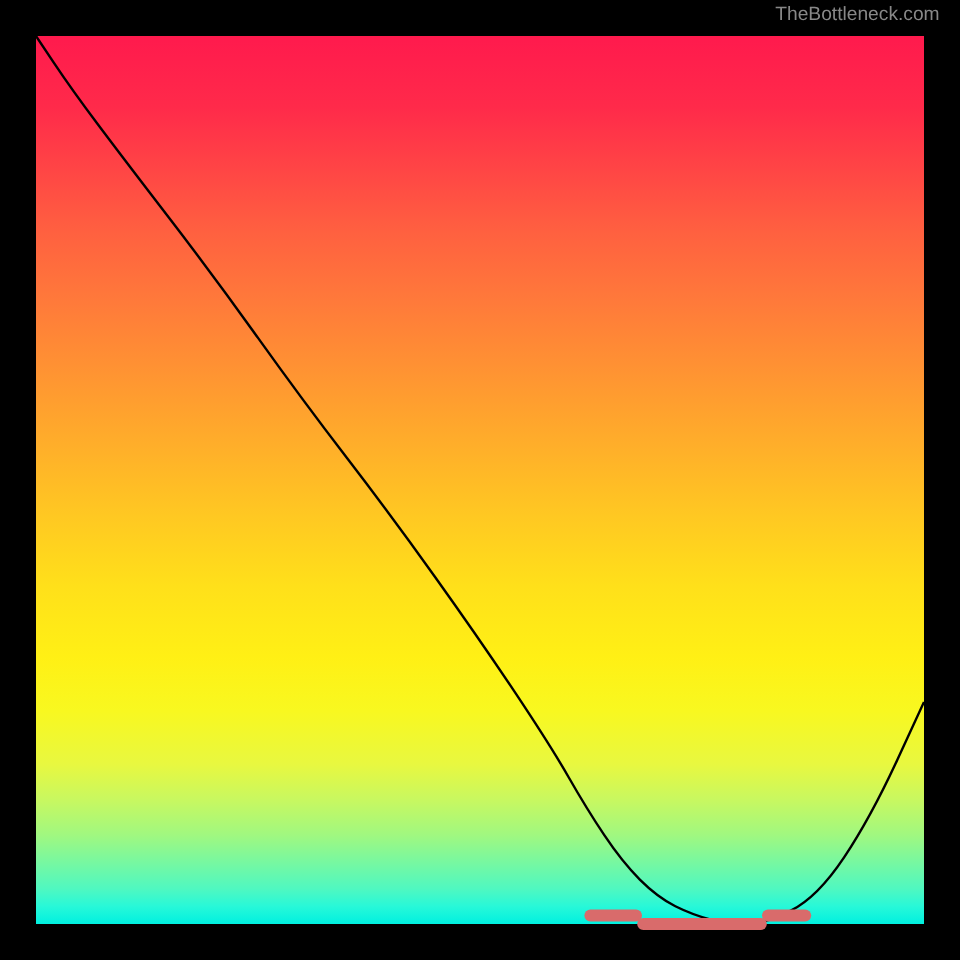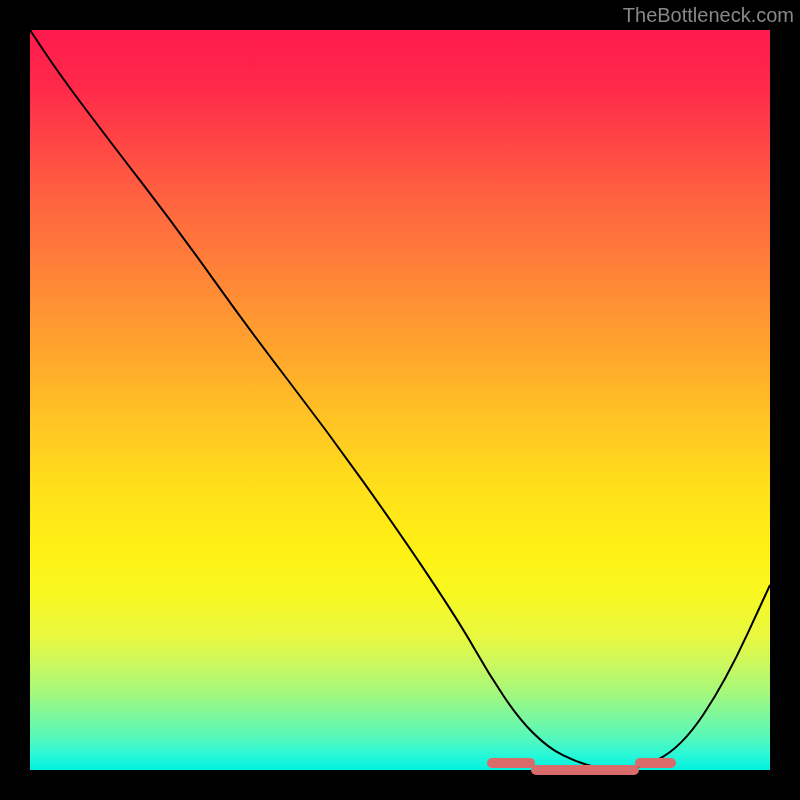--- a/index.html
+++ b/index.html
@@ -7,23 +7,23 @@
     width: 800px;
     height: 800px;
     background: #000;
     position: relative;
     overflow: hidden;
     font-family: Arial, sans-serif;
   }
   .watermark {
     position: absolute;
     top: 4px;
-    right: 6px;
+    right: 17px;
     color: #888;
-    font-size: 20px;
+    font-size: 16px;
     font-weight: 500;
     z-index: 10;
   }
   .plot-area {
     position: absolute;
     left: 30px;
     top: 30px;
     width: 740px;
     height: 740px;
     background: linear-gradient(to bottom,

